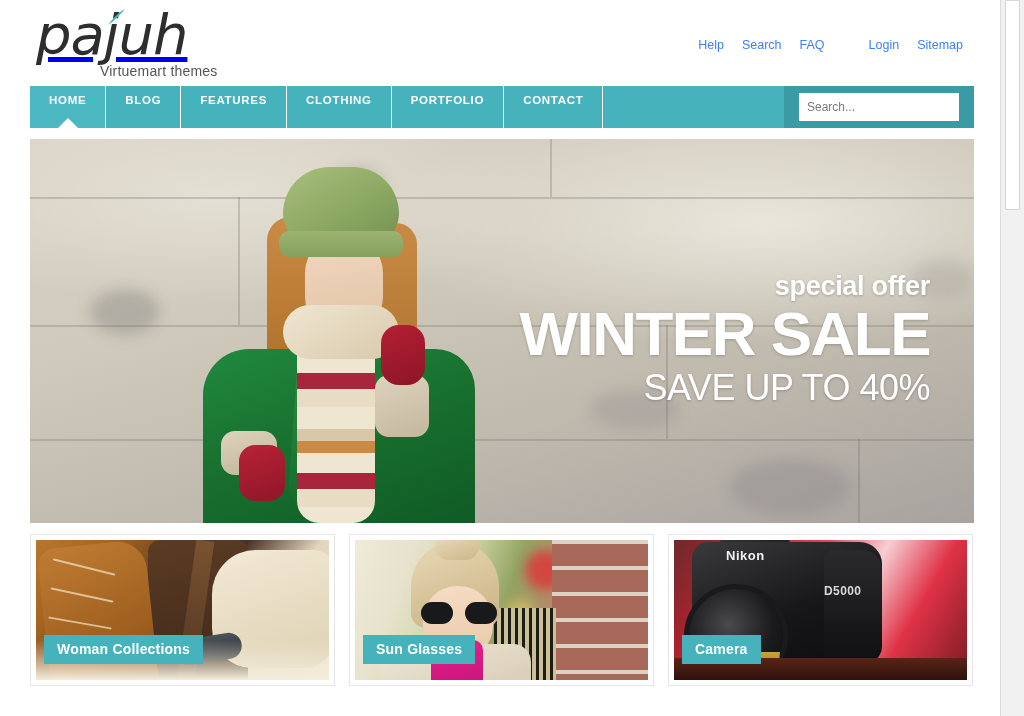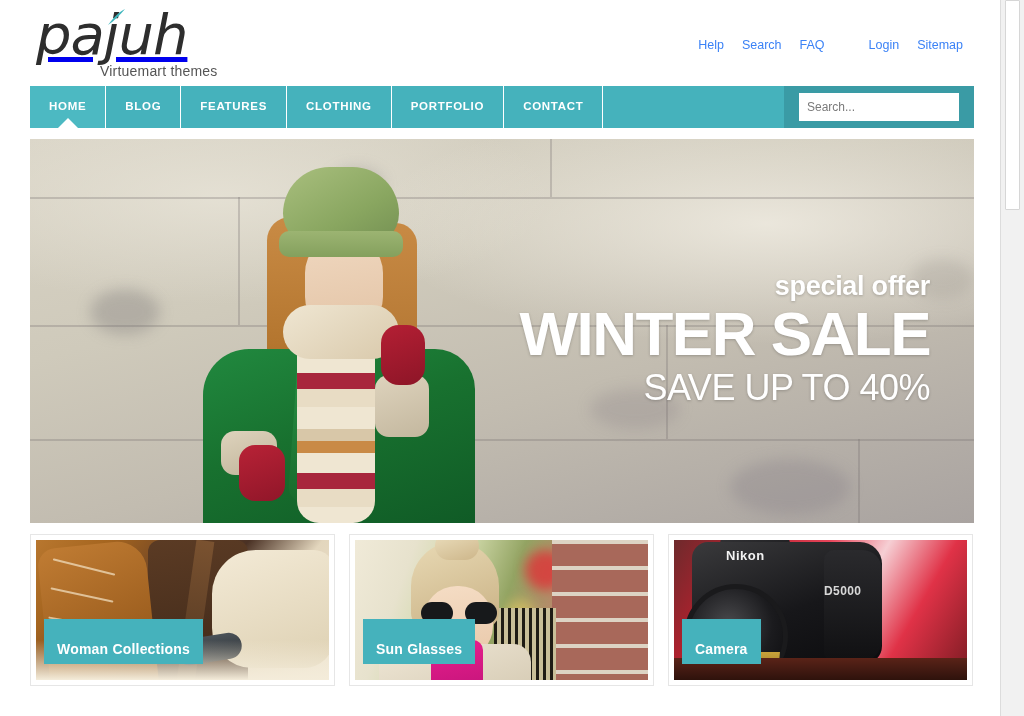--- a/index.html
+++ b/index.html
@@ -100,23 +100,23 @@
     display:flex;
     align-items:stretch;
   }
   #navbar .menu {
     display:flex;
     align-items:stretch;
   }
   .nav-item {
     position:relative;
     display:flex;
-    align-items:flex-end;
+    align-items:flex-start;
     justify-content:center;
-    padding:16px 19px;
+    padding:8px 19px;
     color:#ffffff;
     font-size:11.5px;
     font-weight:bold;
     letter-spacing:0.7px;
     text-decoration:none;
     border-right:1px solid #ffffff;
     cursor:pointer;
     white-space:nowrap;
   }
   .nav-item.active {
@@ -325,21 +325,21 @@
     width:100%; height:100%;
     overflow:hidden;
   }
   .card-caption {
     position:absolute;
     left:8px; bottom:16px;
     background:#45b2bc;
     color:#ffffff;
     font-size:14px;
     font-weight:bold;
-    padding:22px 13px 7px 13px;
+    padding:6px 13px 7px 13px;
     letter-spacing:0.2px;
     white-space:nowrap;
     z-index:5;
   }
 
   
   .photo-woman {
     background:linear-gradient(130deg,#b8772f 0%,#a5651f 18%,#6d4426 38%,#4a3124 52%,#e3d6bd 70%,#efe6d2 100%);
   }
   .pw-boot {

